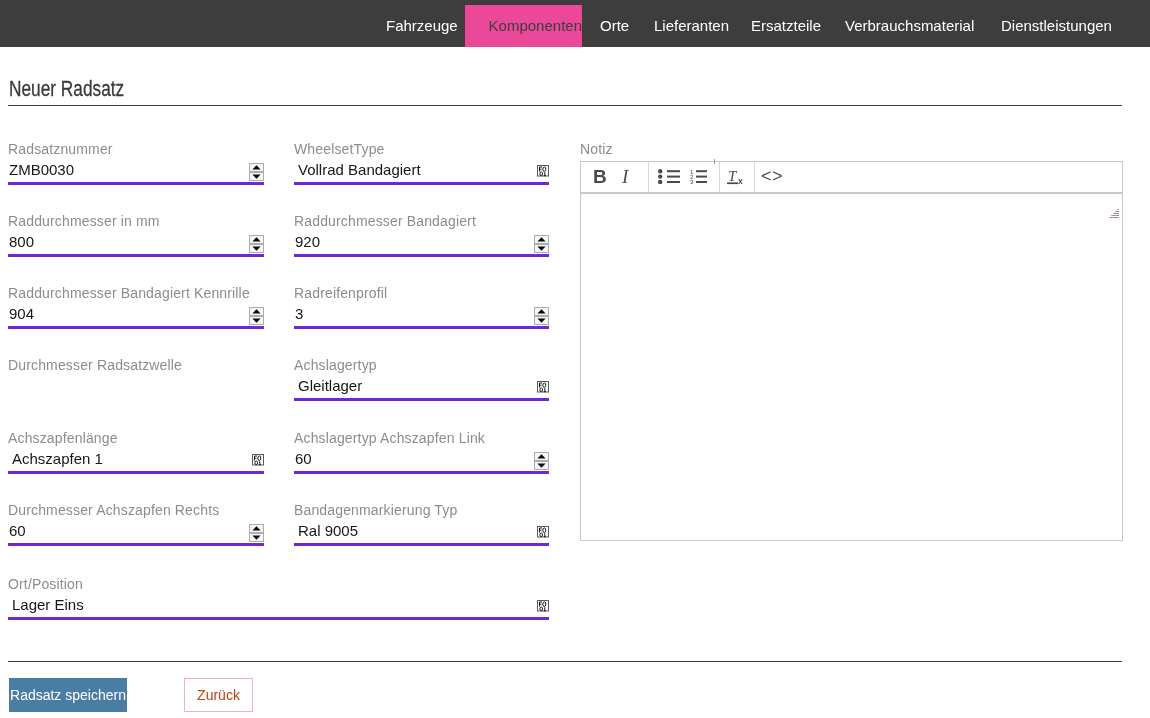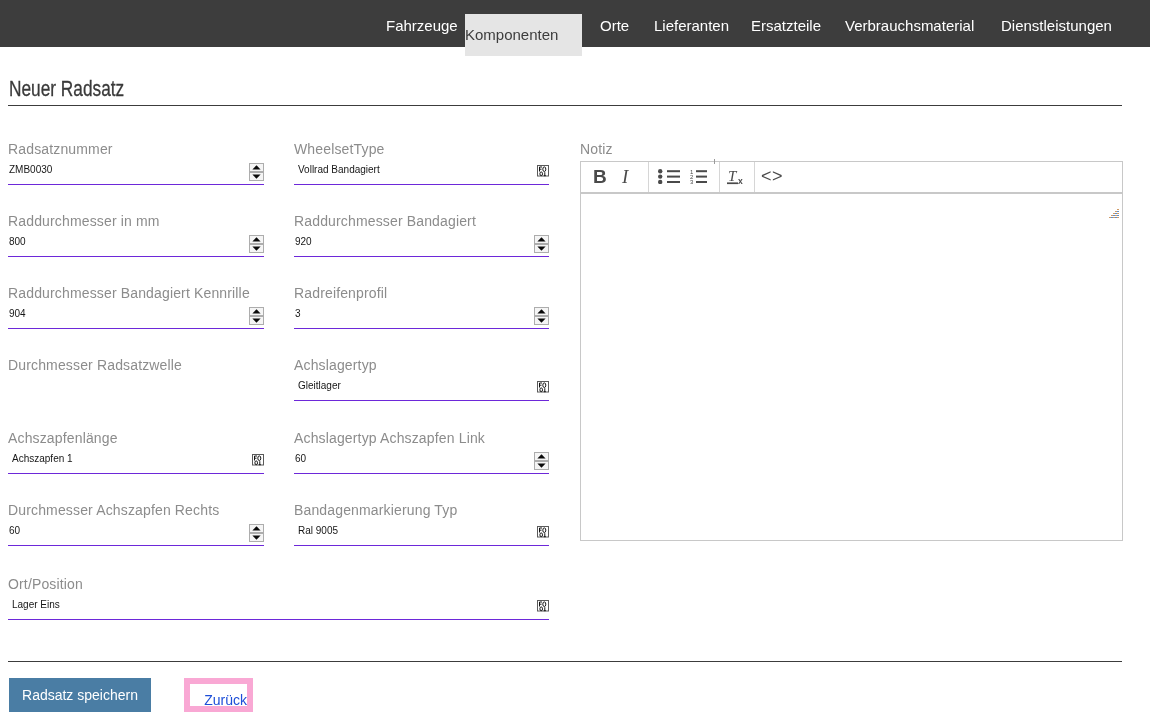--- a/index.html
+++ b/index.html
@@ -1,41 +1,41 @@
 <!DOCTYPE html>
 <html><head><meta charset="utf-8">
 <style>
 *{box-sizing:border-box;margin:0;padding:0}
 html,body{width:1150px;height:718px;background:#fff;font-family:"Liberation Sans",sans-serif;position:relative;overflow:hidden}
 
 .nav{position:absolute;left:0;top:0;width:1150px;height:47px;background:#3d3d3d}
 .nav div{position:absolute;top:0;font-size:15px;color:#fff;line-height:51px;white-space:nowrap}
-.nav .active{background:#e5e5e5;color:#3d3d3d;top:14px;height:42px;line-height:42px;text-align:left}
+.nav .active{background:#ec4899;color:#3d3d3d;top:5px;height:42px;line-height:42px;text-align:right}
 
 .h1{position:absolute;left:9px;top:78px;font-size:22px;line-height:22px;color:#3a3a3a;-webkit-text-stroke:.3px #3a3a3a;transform:scaleX(.785);transform-origin:0 0;white-space:nowrap}
 .rule1{position:absolute;left:8px;top:105px;width:1114px;height:1px;background:#3c3c3c}
 
 .field{position:absolute}
 .flabel{font-size:14px;line-height:12px;color:#8c8c8c;letter-spacing:.15px}
-.fval{position:relative;margin-top:2px;height:28px;border-bottom:1px solid #6d28d9;font-size:10px;color:#161616;line-height:25px;padding-left:1px}
+.fval{position:relative;margin-top:2px;height:28px;border-bottom:3px solid #6d28d9;font-size:15px;color:#161616;line-height:25px;padding-left:1px}
 .fval.sel{padding-left:4px}
 .spin{position:absolute;right:0;top:6px}
 .tofu{position:absolute;right:0px;top:8px}
 
 .ed{position:absolute;left:580px;top:161px;width:543px;height:380px;border:1px solid #c8c8c8}
 .ed .bar{height:31px;border-bottom:1px solid #c8c8c8;position:relative}
 .ed .content{height:318px;font-size:14px;color:#161616;padding:16px 7px 0 6px;letter-spacing:.12px}
 .ed .status{height:29px;border-top:1px solid #c8c8c8;position:relative}
 .sep{position:absolute;top:0;width:1px;height:30px;background:#d6d6d6}
 .tbtn{position:absolute;top:0;height:30px;color:#4a4a4a}
 .bar svg.tbtn{height:auto}
 
 .rule2{position:absolute;left:8px;top:661px;width:1114px;height:1px;background:#3c3c3c}
-.btn-blue{position:absolute;left:9px;top:678px;width:142px;height:34px;background:#4a7da4;color:#fff;font-size:14px;text-align:center;line-height:34px}
-.btn-white{position:absolute;left:184px;top:678px;width:69px;height:34px;background:#fff;border:6px solid #f9a8d4;color:#1d4ed8;font-size:14px;text-align:right;line-height:32px}
+.btn-blue{position:absolute;left:9px;top:678px;width:118px;height:34px;background:#4a7da4;color:#fff;font-size:14px;text-align:center;line-height:34px}
+.btn-white{position:absolute;left:184px;top:678px;width:69px;height:34px;background:#fff;border:1px solid #f9a8d4;color:#c2410c;font-size:14px;text-align:center;line-height:32px}
 </style></head>
 <body>
 <div class="nav">
 <div style="left:386px">Fahrzeuge</div>
 <div class="active" style="left:465px;width:117px">Komponenten</div>
 <div style="left:600px">Orte</div>
 <div style="left:654px">Lieferanten</div>
 <div style="left:751px">Ersatzteile</div>
 <div style="left:845px">Verbrauchsmaterial</div>
 <div style="left:1001px">Dienstleistungen</div>

